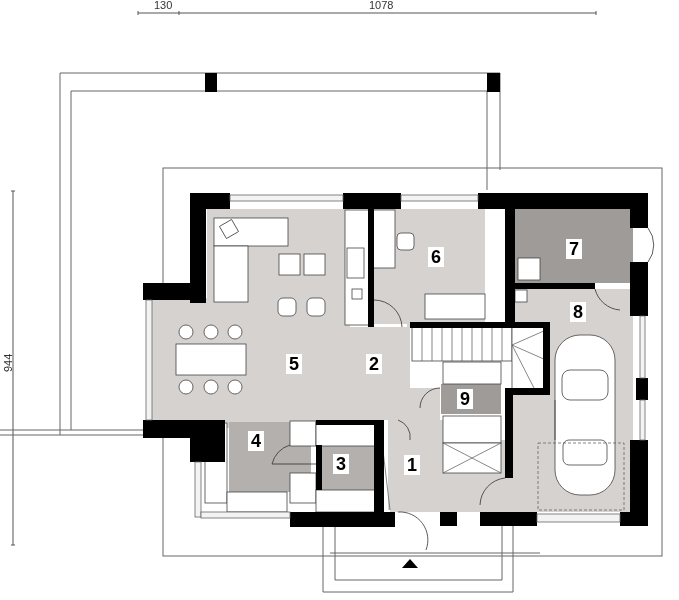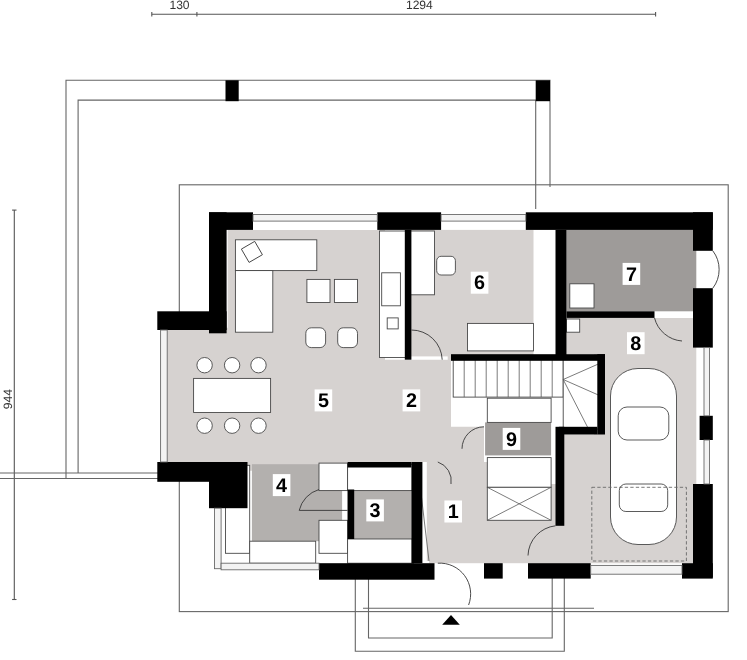--- a/index.html
+++ b/index.html
@@ -181,21 +181,21 @@
     <path d="M398,512 A28,28 0 0 1 426,550"></path>
     <path d="M505,478 A28,28 0 0 0 480,505"></path>
     <path d="M272,464 A26,26 0 0 1 290,445"></path>
     <line x1="272" y1="464" x2="316" y2="464"></line>
   </g>
 
   <polygon points="402,568 418,568 410,559" fill="#000"></polygon>
 </svg>
 
 <span class="dim-label" style="left:154px; top:-1px;text-align:right;">130</span>
-<span class="dim-label" style="left:369px; top:-1px;">1294</span>
+<span class="dim-label" style="left:369px; top:-1px;">1078</span>
 <span class="dim-label dim-v" style="left:2px; top:372px;">944</span>
 
 <span class="room-label" style="left:404px; top:455px;">1</span>
 <span class="room-label" style="left:366px; top:354px;">2</span>
 <span class="room-label" style="left:333px; top:454px;">3</span>
 <span class="room-label" style="left:248px; top:431px;">4</span>
 <span class="room-label" style="left:286px; top:354px;">5</span>
 <span class="room-label" style="left:428px; top:247px;">6</span>
 <span class="room-label" style="left:566px; top:239px;">7</span>
 <span class="room-label" style="left:570px; top:302px;">8</span>

